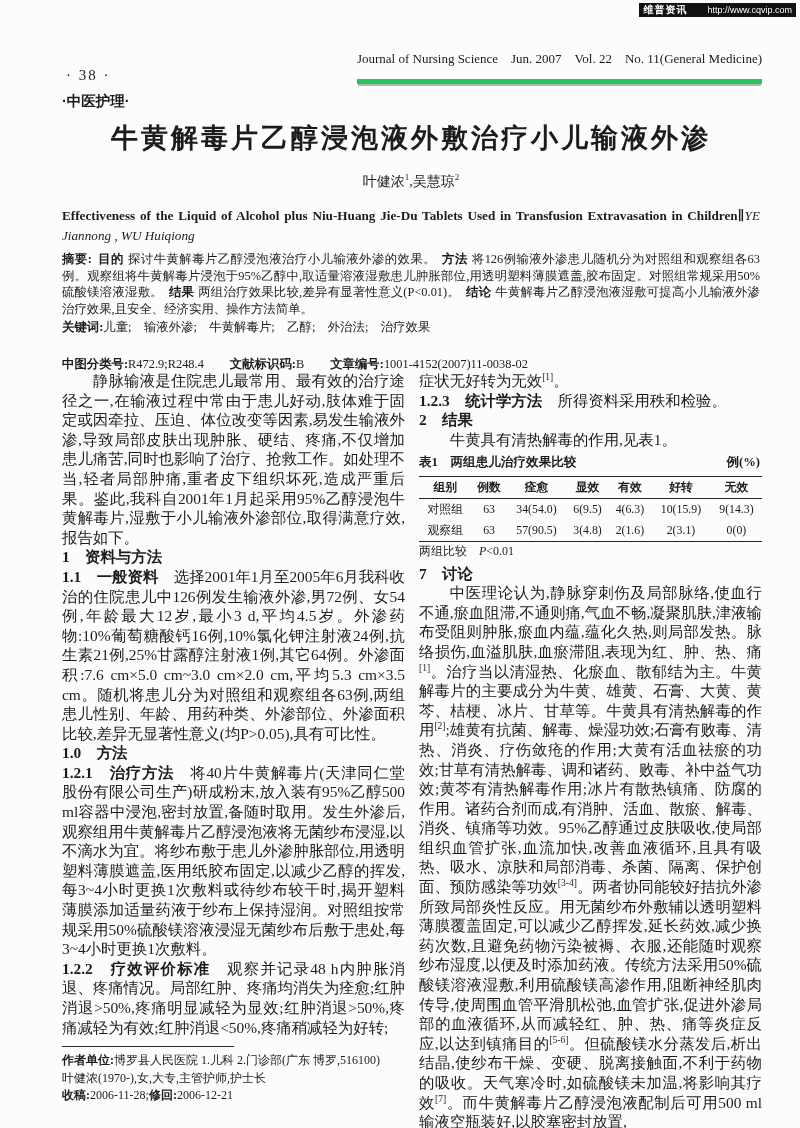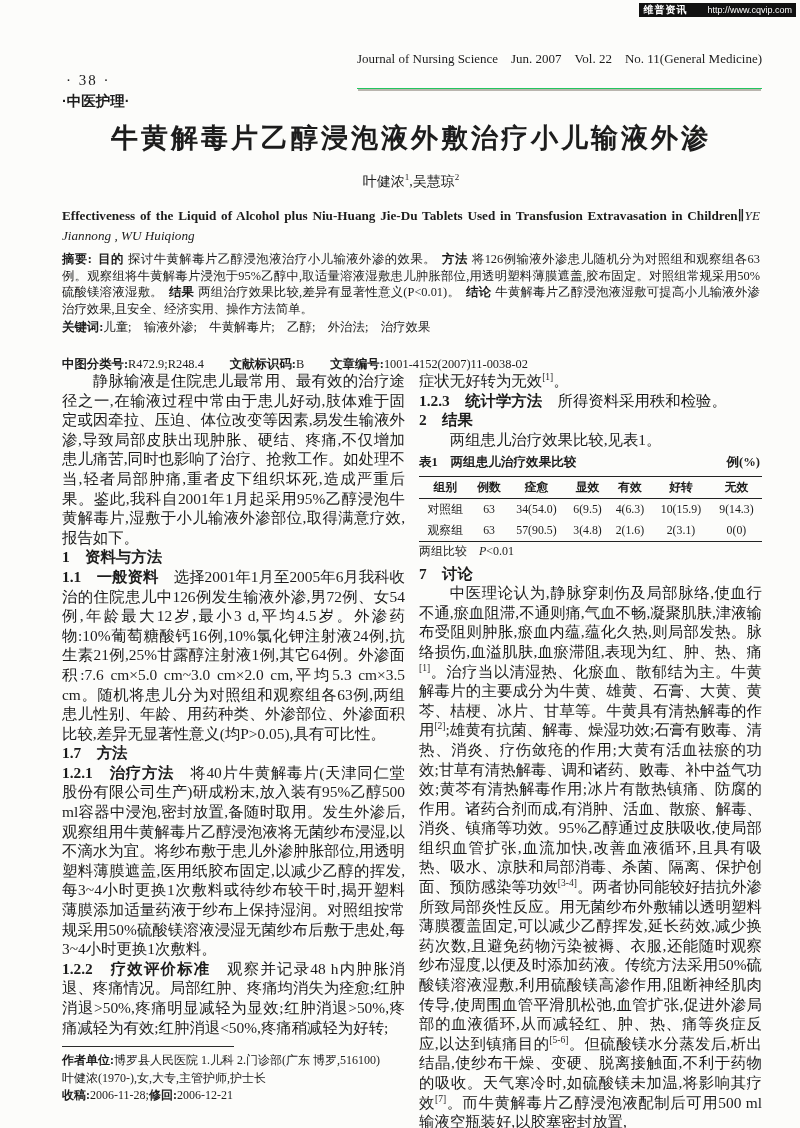--- a/index.html
+++ b/index.html
@@ -26,22 +26,22 @@
   }
   .wm-brand { font-weight:bold; font-size:10px; letter-spacing:1px; }
   
   .page-header {
     position:absolute; top:50px; left:66px; right:38px;
     display:flex; justify-content:space-between; align-items:flex-end;
   }
   .page-num { font-size:15px; letter-spacing:2px; }
   .journal-line {
     font-size:13px;
-    padding-bottom:20px;
-    border-bottom:1px solid #22c55e;
+    padding-bottom:11px;
+    border-bottom:5px solid #22c55e;
     box-shadow:0 3px 0 -1px #b9b5ae;
   }
   .section-marker {
     position:absolute; top:92px; left:62px;
     font-size:14.5px; font-weight:bold;
     font-family:"Liberation Sans","DejaVu Sans",sans-serif;
   }
   
   .title {
     position:absolute; top:120px; left:62px; right:40px;
@@ -130,36 +130,36 @@
     <p class="keywords"><b>关键词:</b><span>儿童;　输液外渗;　牛黄解毒片;　乙醇;　外治法;　治疗效果</span></p>
     <p class="clc"><span class="pair"><b>中图分类号:</b><span>R472.9;R248.4</span></span><span class="pair"><b>文献标识码:</b><span>B</span></span><span class="pair"><b>文章编号:</b><span>1001-4152(2007)11-0038-02</span></span></p>
   </div>
 
   <div class="columns">
 
     <div class="col">
       <p class="indent">静脉输液是住院患儿最常用、最有效的治疗途径之一,在输液过程中常由于患儿好动,肢体难于固定或因牵拉、压迫、体位改变等因素,易发生输液外渗,导致局部皮肤出现肿胀、硬结、疼痛,不仅增加患儿痛苦,同时也影响了治疗、抢救工作。如处理不当,轻者局部肿痛,重者皮下组织坏死,造成严重后果。鉴此,我科自2001年1月起采用95%乙醇浸泡牛黄解毒片,湿敷于小儿输液外渗部位,取得满意疗效,报告如下。</p>
       <p class="h">1　资料与方法</p>
       <p><b>1.1　一般资料　</b><span>选择2001年1月至2005年6月我科收治的住院患儿中126例发生输液外渗,男72例、女54例,年龄最大12岁,最小3 d,平均4.5岁。外渗药物:10%葡萄糖酸钙16例,10%氯化钾注射液24例,抗生素21例,25%甘露醇注射液1例,其它64例。外渗面积:7.6 cm×5.0 cm~3.0 cm×2.0 cm,平均5.3 cm×3.5 cm。随机将患儿分为对照组和观察组各63例,两组患儿性别、年龄、用药种类、外渗部位、外渗面积比较,差异无显著性意义(均P&gt;0.05),具有可比性。</span></p>
-      <p class="h">1.7　方法</p>
+      <p class="h">1.0　方法</p>
       <p><b>1.2.1　治疗方法　</b><span>将40片牛黄解毒片(天津同仁堂股份有限公司生产)研成粉末,放入装有95%乙醇500 ml容器中浸泡,密封放置,备随时取用。发生外渗后,观察组用牛黄解毒片乙醇浸泡液将无菌纱布浸湿,以不滴水为宜。将纱布敷于患儿外渗肿胀部位,用透明塑料薄膜遮盖,医用纸胶布固定,以减少乙醇的挥发,每3~4小时更换1次敷料或待纱布较干时,揭开塑料薄膜添加适量药液于纱布上保持湿润。对照组按常规采用50%硫酸镁溶液浸湿无菌纱布后敷于患处,每3~4小时更换1次敷料。</span></p>
       <p><b>1.2.2　疗效评价标准　</b><span>观察并记录48 h内肿胀消退、疼痛情况。局部红肿、疼痛均消失为痊愈;红肿消退&gt;50%,疼痛明显减轻为显效;红肿消退&gt;50%,疼痛减轻为有效;红肿消退&lt;50%,疼痛稍减轻为好转;</span></p>
       <div class="footnote">
         <div class="fn-rule"></div>
         <p><b>作者单位:</b><span>博罗县人民医院 1.儿科 2.门诊部(广东 博罗,516100)</span></p>
         <p>叶健浓(1970-),女,大专,主管护师,护士长</p>
         <p><b>收稿:</b><span>2006-11-28;</span><b>修回:</b><span>2006-12-21</span></p>
       </div>
     </div>
 
     <div class="col">
       <p><span>症状无好转为无效</span><sup>[1]</sup><span>。</span></p>
       <p><b>1.2.3　统计学方法　</b><span>所得资料采用秩和检验。</span></p>
       <p class="h h2">2　结果</p>
-      <p class="indent">两组患儿治疗效果比较,见表1。</p>
+      <p class="indent">牛黄具有清热解毒的作用,见表1。</p>
 
       <div class="table-wrap">
         <div class="tcaption"><span><b>表1</b><b>　两组患儿治疗效果比较</b></span><span class="tunit">例(%)</span></div>
         <table>
           <thead>
             <tr>
               <th>组别</th>
               <th>例数</th>
               <th>痊愈</th>
               <th>显效</th>

